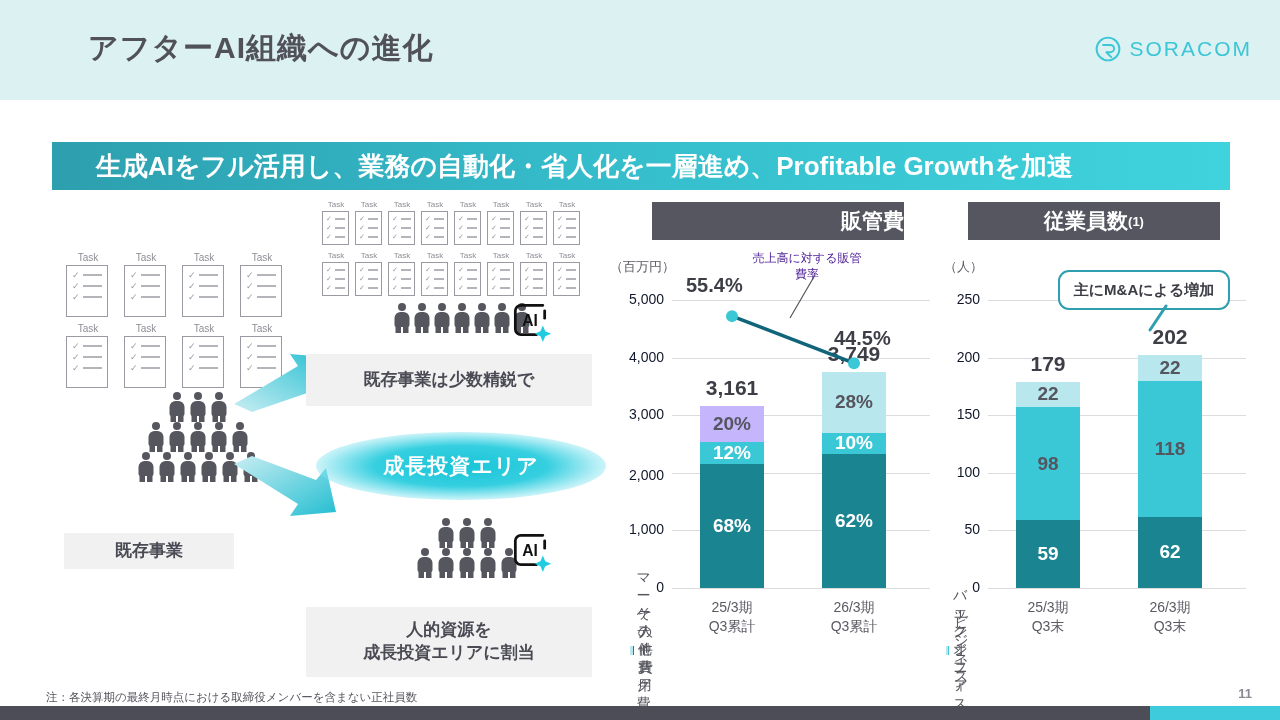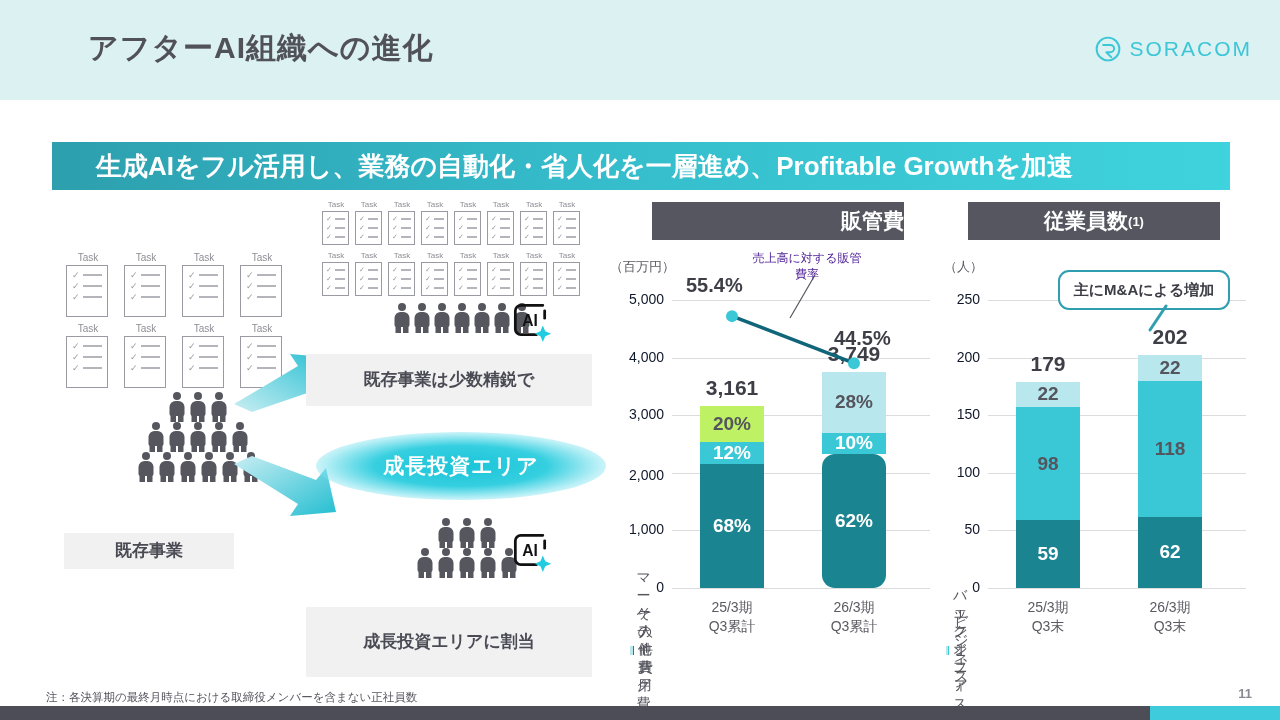--- a/index.html
+++ b/index.html
@@ -755,20 +755,21 @@
 
 <svg class="ai-badge" style="left:508px;top:528px;" viewBox="0 0 48 48">
   <path d="M38 8 H14 a6 6 0 0 0 -6 6 v20 a6 6 0 0 0 6 6 h17" fill="none" stroke="#111" stroke-width="3" stroke-linecap="round"></path>
   <path d="M40 14 v8" fill="none" stroke="#111" stroke-width="3" stroke-linecap="round"></path>
   <text x="24" y="31" text-anchor="middle" font-family="Liberation Sans, sans-serif" font-size="17" font-weight="bold" fill="#111">AI</text>
   <path d="M38 30 l2.6 6.4 L47 39 l-6.4 2.6 L38 48 l-2.6-6.4 L29 39 l6.4-2.6 Z" fill="#21cbe0"></path>
 </svg>
 
 <div class="label-box" style="left:306px;top:607px;width:286px;height:70px;font-size:17px;">
   <div>
+    <div>人的資源を</div>
     <div>成長投資エリアに割当</div>
   </div>
 </div>
 
 <div class="chart-title" style="left:652px;top:202px;width:252px;justify-content:flex-end;">
   <span>販管費</span>
 </div>
 <div class="unit" style="left:610px;top:258px;">（百万円）</div>
 <div id="chart1">
     <div class="gridline" style="left: 672px; top: 588px; width: 258px;"></div>
@@ -776,41 +777,41 @@
     <div class="gridline" style="left: 672px; top: 530.4px; width: 258px;"></div>
     <div class="axis-label" style="left: 618px; top: 521.4px;">1,000</div>
     <div class="gridline" style="left: 672px; top: 472.8px; width: 258px;"></div>
     <div class="axis-label" style="left: 618px; top: 467px;">2,000</div>
     <div class="gridline" style="left: 672px; top: 415.2px; width: 258px;"></div>
     <div class="axis-label" style="left: 618px; top: 406.2px;">3,000</div>
     <div class="gridline" style="left: 672px; top: 357.6px; width: 258px;"></div>
     <div class="axis-label" style="left: 618px; top: 348.6px;">4,000</div>
     <div class="gridline" style="left: 672px; top: 300px; width: 258px;"></div>
     <div class="axis-label" style="left: 618px; top: 291px;">5,000</div>
-    <div class="bar-seg" style="left: 700px; top: 405.984px; width: 64px; height: 36.4032px; background: #bef264;">
+    <div class="bar-seg" style="left: 700px; top: 405.984px; width: 64px; height: 36.4032px; background: #c4b5fd;">
       <span class="seg-text" style="color: rgb(85, 85, 94);">20%</span>
     </div>
     <div class="bar-seg" style="left: 700px; top: 442.387px; width: 64px; height: 21.8304px; background: rgb(58, 200, 215);">
       <span class="seg-text" style="color: rgb(255, 255, 255);">12%</span>
     </div>
     <div class="bar-seg" style="left: 700px; top: 464.218px; width: 64px; height: 123.782px; background: rgb(26, 132, 145);">
       <span class="seg-text" style="color: rgb(255, 255, 255);">68%</span>
     </div>
     <div class="bar-total" style="left: 678px; top: 375.984px; width: 108px;">3,161</div>
     <div class="x-label" style="left: 668px; top: 598px; width: 128px;">
       <div>25/3期</div>
       <div>Q3累計</div>
     </div>
     <div class="bar-seg" style="left: 822px; top: 372.058px; width: 64px; height: 60.48px; background: rgb(185, 231, 238);">
       <span class="seg-text" style="color: rgb(85, 85, 94);">28%</span>
     </div>
     <div class="bar-seg" style="left: 822px; top: 432.538px; width: 64px; height: 21.6px; background: rgb(58, 200, 215);">
       <span class="seg-text" style="color: rgb(255, 255, 255);">10%</span>
     </div>
-    <div class="bar-seg" style="left: 822px; top: 454.138px; width: 64px; height: 133.862px; background: rgb(26, 132, 145); border-radius: 13px;">
+    <div class="bar-seg" style="left: 822px; top: 454.138px; width: 64px; height: 133.862px; background: rgb(26, 132, 145);">
       <span class="seg-text" style="color: rgb(255, 255, 255);">62%</span>
     </div>
     <div class="bar-total" style="left: 800px; top: 342.058px; width: 108px;">3,749</div>
     <div class="x-label" style="left: 790px; top: 598px; width: 128px;">
       <div>26/3期</div>
       <div>Q3累計</div>
     </div>
     <div class="legend" style="left: 630px; top: 650px;">
       <div class="legend">
         <span class="legend-sq" style="background: rgb(26, 132, 145);"></span>

